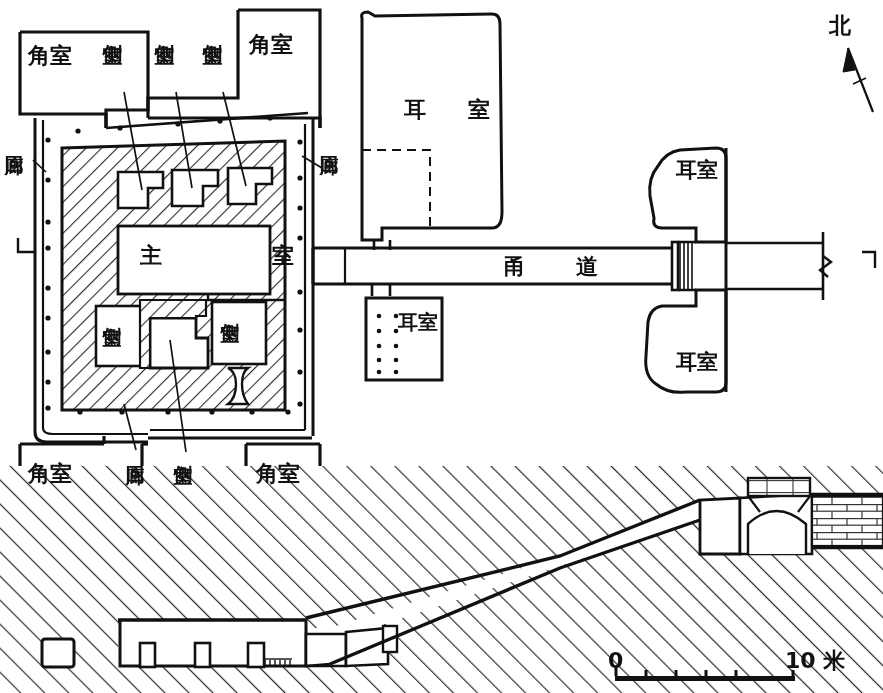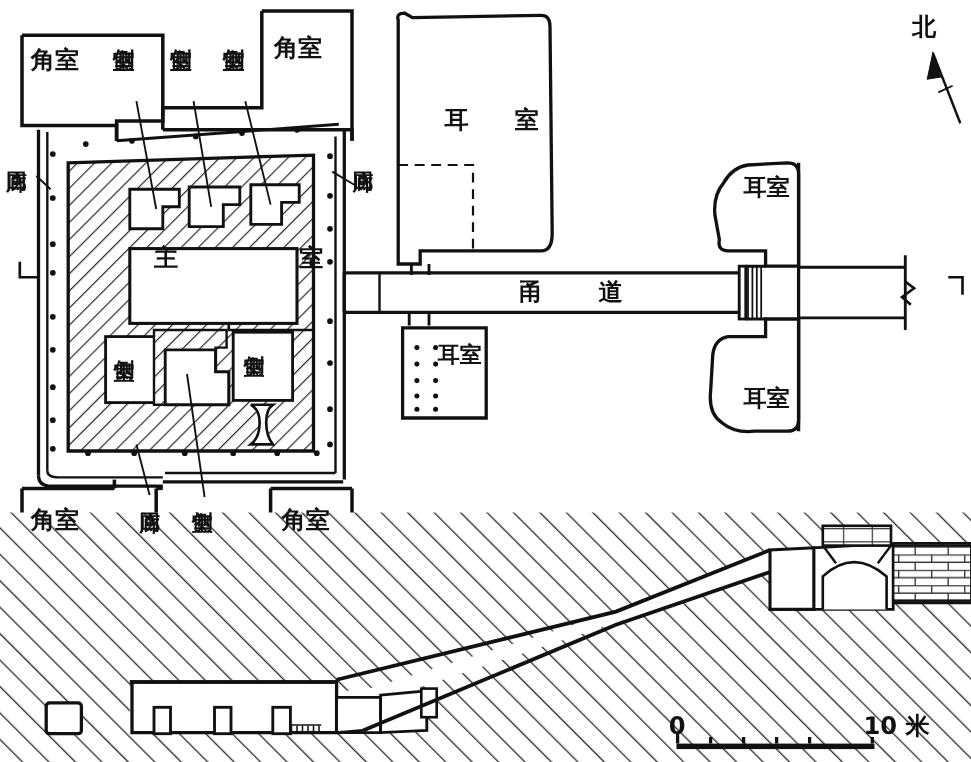--- a/index.html
+++ b/index.html
@@ -35,21 +35,21 @@
   }
   .lbl-v {
     writing-mode: vertical-rl;
     text-orientation: upright;
     line-height: 1.0;
   }
   .f22 { font-size: 22px; }
   .f20 { font-size: 20px; }
   .f19 { font-size: 19px; }
   .f21 { font-size: 21px; }
-  .wide { letter-spacing: 14px; }
+  .wide { letter-spacing: 14px; margin-left: 32px; }
   .wide2 { letter-spacing: 22px; }
   .wide3 { letter-spacing: 10px; }
 </style>
 </head>
 <body>
 
 <div id="stage">
 
   <svg width="883" height="693" viewBox="0 0 883 693">
     <defs>
@@ -324,21 +324,21 @@
   <div class="lbl f22" style="left:256px; top:462px;">角室</div>
 
   <div class="lbl lbl-v f20" style="left:103px; top:28px;">侧室</div>
   <div class="lbl lbl-v f20" style="left:155px; top:28px;">侧室</div>
   <div class="lbl lbl-v f20" style="left:203px; top:28px;">侧室</div>
 
   <div class="lbl lbl-v f19" style="left:5px; top:140px;">回廊</div>
   <div class="lbl lbl-v f19" style="left:320px; top:140px;">回廊</div>
   <div class="lbl lbl-v f19" style="left:126px; top:450px;">回廊</div>
 
-  <div class="lbl f22 wide2" style="left:140px; top:224px;text-align:center;">主　　室</div>
+  <div class="lbl f22 wide2" style="left:140px; top:244px;text-align:center;">主　　室</div>
 
   <div class="lbl lbl-v f19" style="left:103px; top:312px;">侧室</div>
   <div class="lbl lbl-v f19" style="left:221px; top:308px;">侧室</div>
   <div class="lbl lbl-v f19" style="left:174px; top:450px;">侧室</div>
 
   <div class="lbl f22 wide3" style="left:404px; top:98px;text-align:center;">耳　室</div>
   <div class="lbl f20" style="left:398px; top:312px;">耳室</div>
   <div class="lbl f21" style="left:676px; top:159px;">耳室</div>
   <div class="lbl f21" style="left:676px; top:351px;">耳室</div>
 

